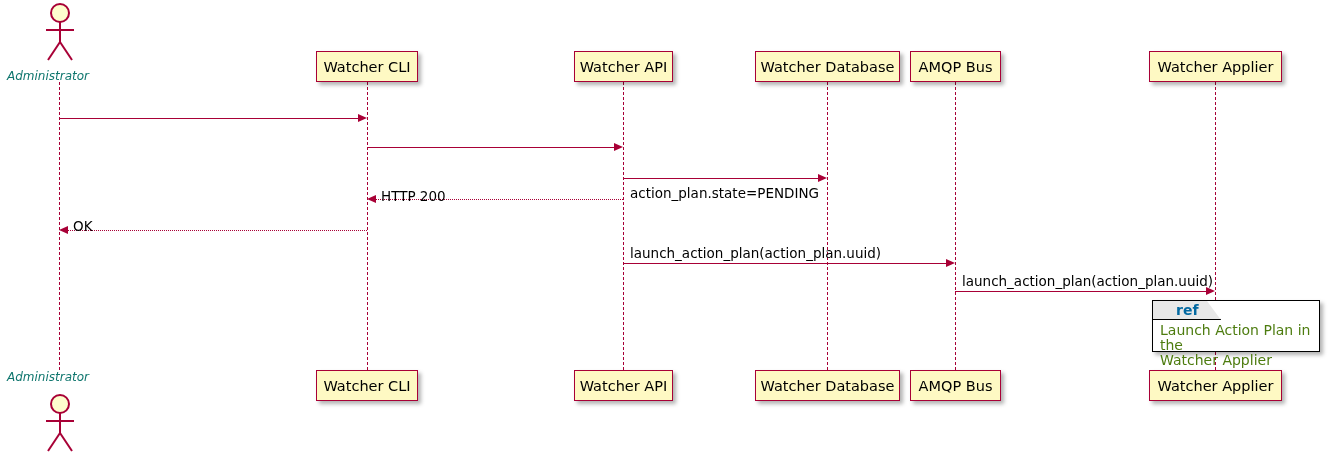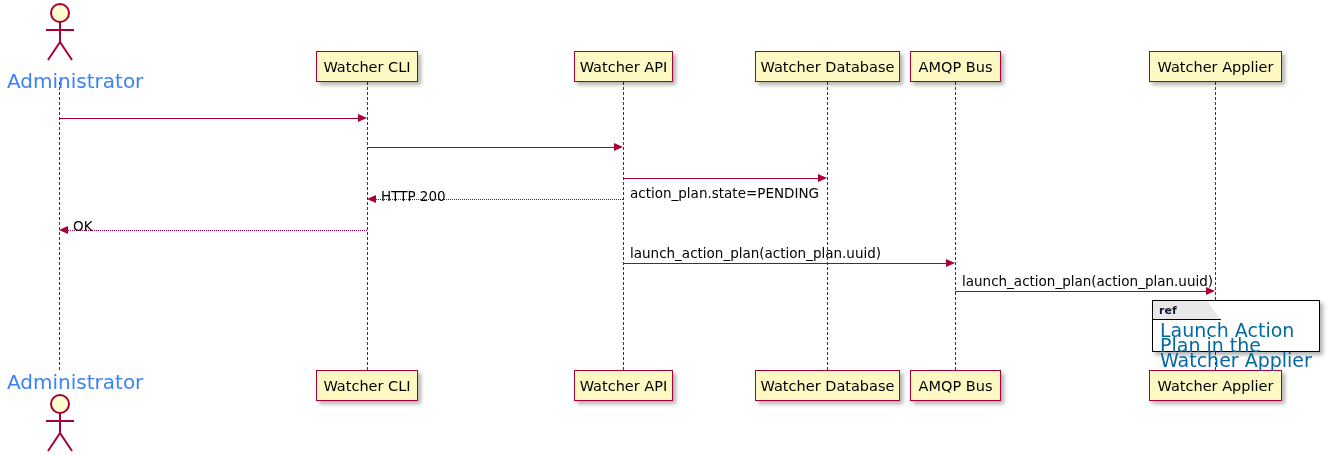--- a/index.html
+++ b/index.html
@@ -4,41 +4,41 @@
 <style>
   html,body{margin:0;padding:0;background:#FFFFFF;}
   body{width:1330px;height:456px;position:relative;overflow:hidden;
        font-family:"DejaVu Sans","Liberation Sans",sans-serif;}
   #diagram{position:absolute;inset:0;}
   .lifeline{position:absolute;width:0;border-left:1px dashed #A80036;}
   .pbox{position:absolute;background:#fef9c3;border:1.5px solid #A80036;
         box-shadow:3px 3px 4px rgba(0,0,0,0.30);
         display:flex;align-items:center;justify-content:center;
         font-size:14.5px;color:#000;white-space:nowrap;box-sizing:border-box;}
-  .actor-label{position:absolute;font-size:20px;color:#3b82f6;white-space:nowrap;}
+  .actor-label{position:absolute;font-size:12px;color:#0f766e;white-space:nowrap;font-style:italic;}
   .actor-fig{position:absolute;}
   .msg-line{position:absolute;height:0;border-top:1.5px solid #A80036;}
   .msg-line.dotted{border-top:1.5px dotted #A80036;}
   .msg-label{position:absolute;font-size:13.5px;color:#000;white-space:nowrap;}
   .arrow-r{position:absolute;width:0;height:0;
            border-top:4.5px solid transparent;border-bottom:4.5px solid transparent;
            border-left:9px solid #A80036;}
   .arrow-l{position:absolute;width:0;height:0;
            border-top:4.5px solid transparent;border-bottom:4.5px solid transparent;
            border-right:9px solid #A80036;}
   .refbox{position:absolute;background:#FFFFFF;border:1.5px solid #000;
           box-shadow:3px 3px 4px rgba(0,0,0,0.30);box-sizing:border-box;}
   .ref-tab{position:absolute;left:0;top:0;height:19px;width:68px;
            background:#E8E8E8;border-right:1.5px solid #000;border-bottom:1.5px solid #000;
            -webkit-clip-path:polygon(0 0,54px 0,100% 100%,100% 100%,0 100%);
            clip-path:polygon(0 0,54px 0,100% 100%,100% 100%,0 100%);
-           display:flex;align-items:center;padding-left:6px;box-sizing:border-box;
-           font-weight:bold;font-size:11px;color:#0f172a;}
-  .ref-body{position:absolute;left:7px;top:22px;right:4px;font-size:19px;
-            line-height:15px;color:#0369a1;}
+           display:flex;align-items:center;padding-left:23px;box-sizing:border-box;
+           font-weight:bold;font-size:14px;color:#0369a1;}
+  .ref-body{position:absolute;left:7px;top:22px;right:4px;font-size:14px;
+            line-height:15px;color:#4d7c0f;}
 </style>
 </head>
 <body>
 
 <div id="diagram">
 
   <div class="lifeline" style="left:59px;top:82px;height:288px;"></div>
   <div class="lifeline" style="left:367px;top:82px;height:288px;"></div>
   <div class="lifeline" style="left:623px;top:82px;height:288px;"></div>
   <div class="lifeline" style="left:827px;top:82px;height:288px;"></div>

